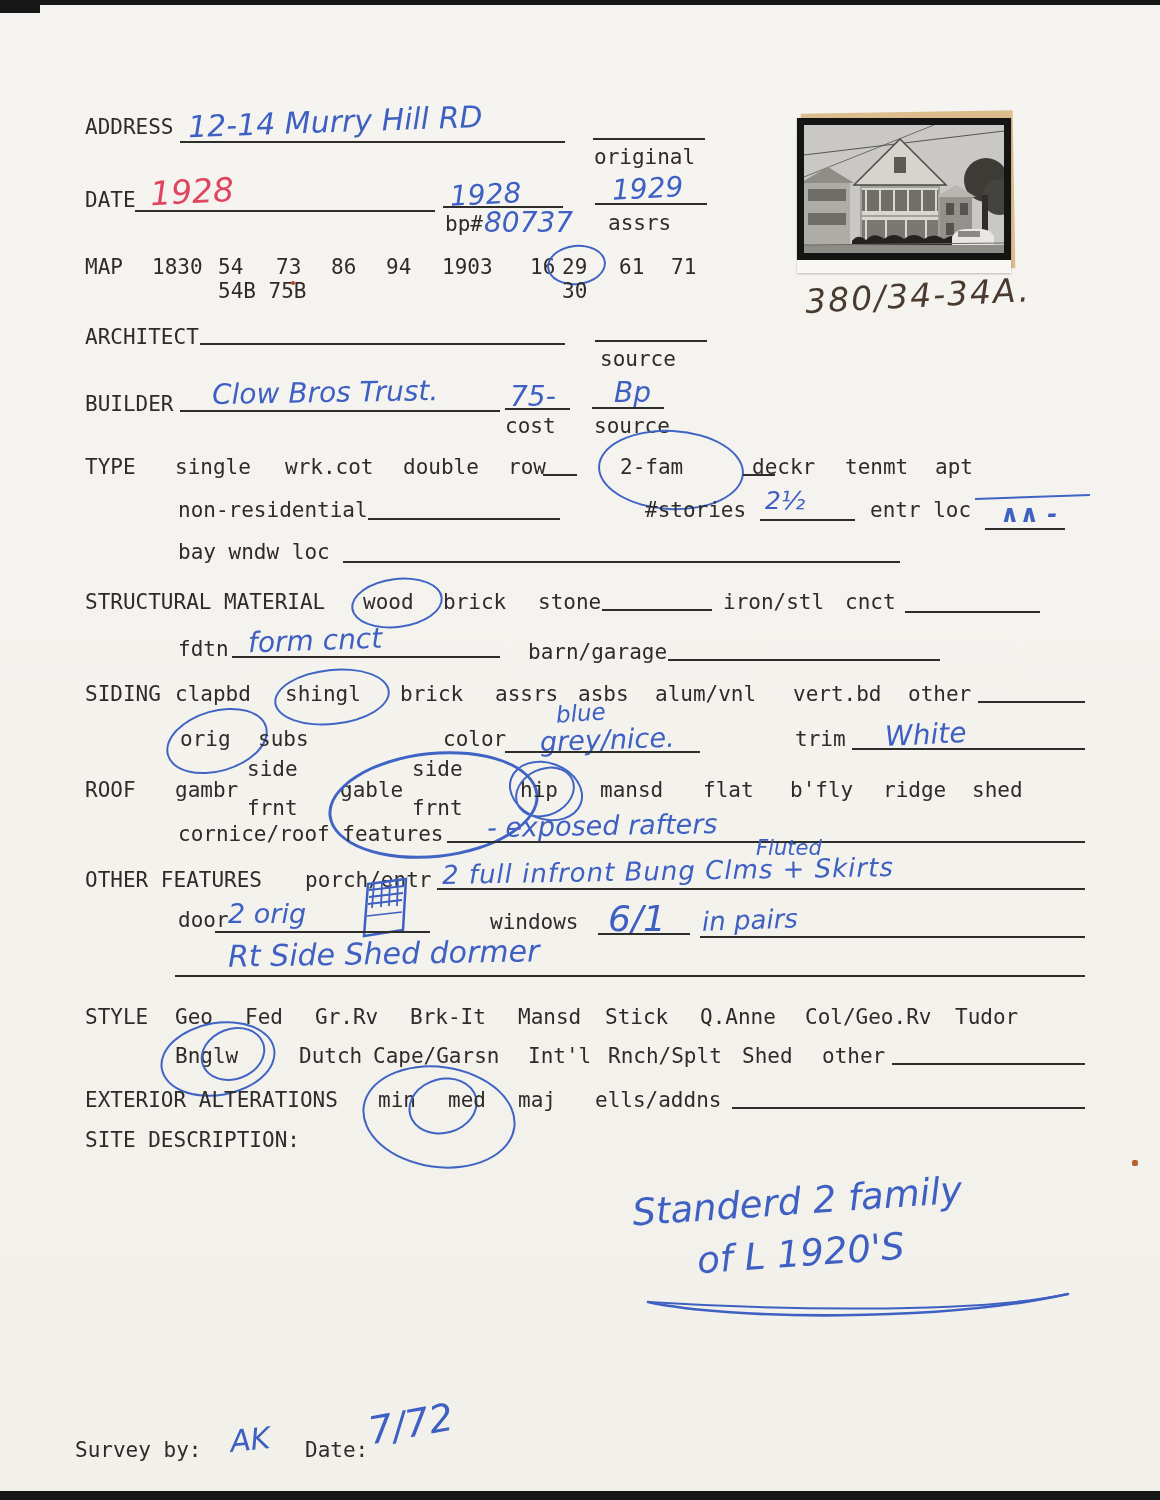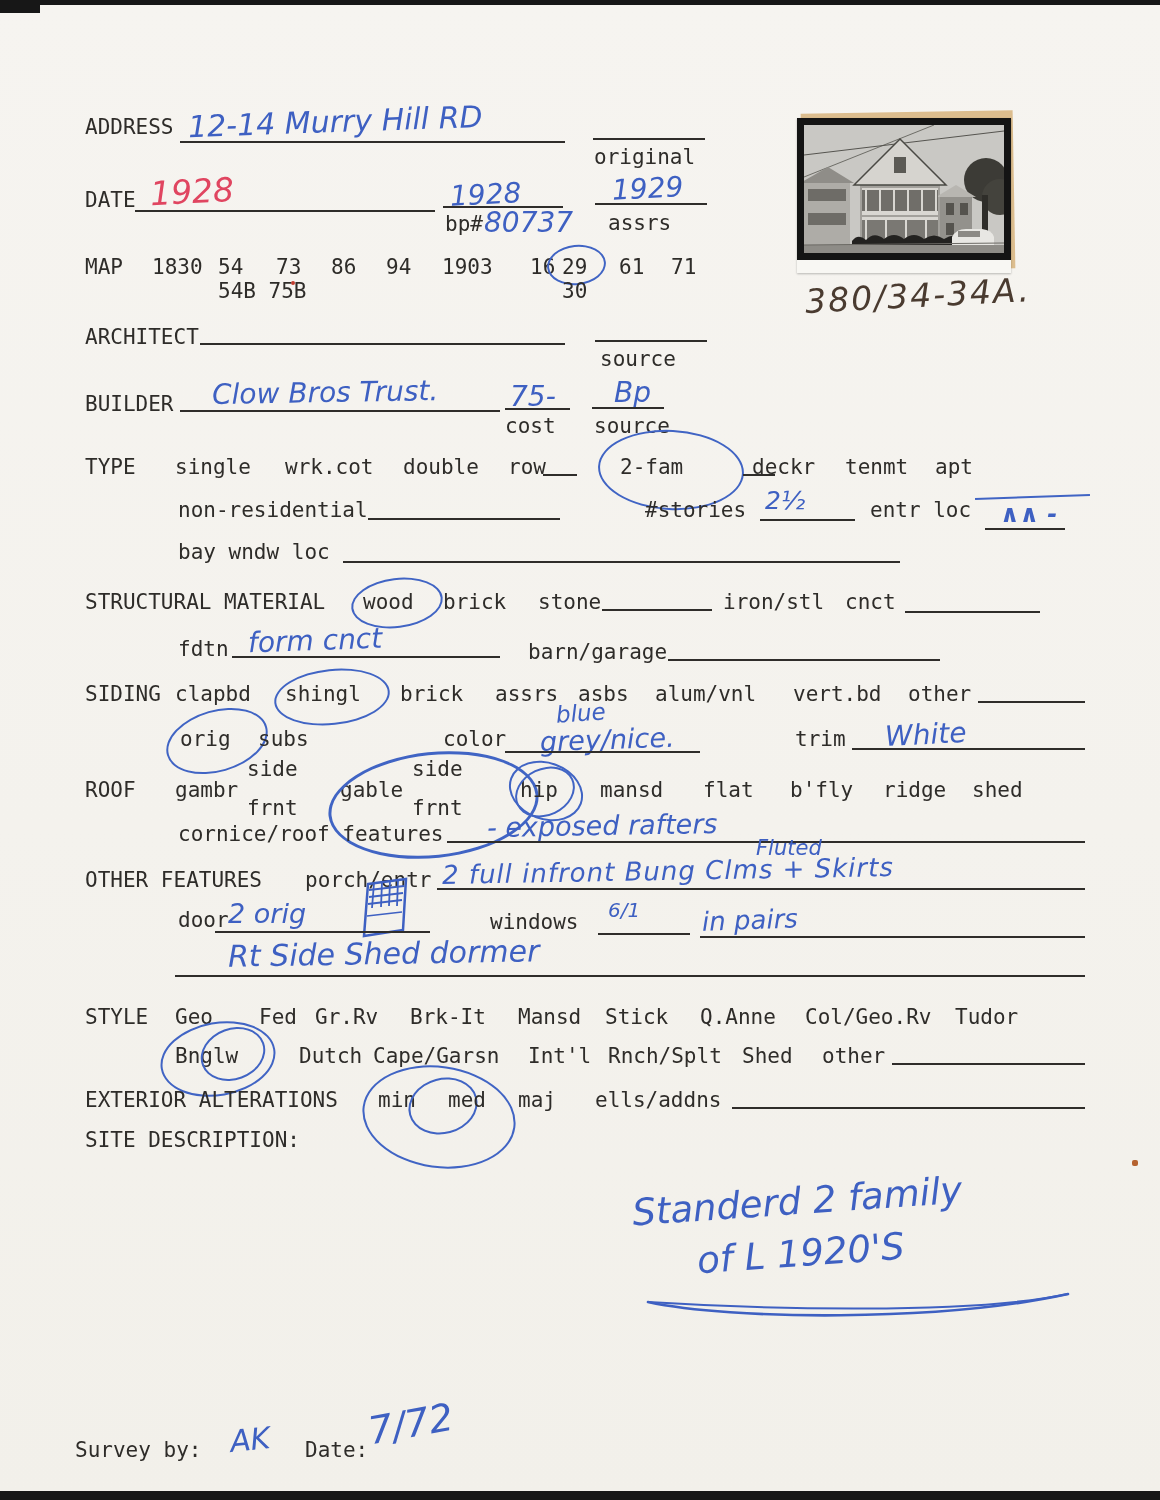--- a/index.html
+++ b/index.html
@@ -177,31 +177,31 @@
   <div class="t" style="left:178px;top:908px;">door</div>
   <div class="hw" style="left:228px;top:898px;font-size:27px;">2 orig</div>
   <svg style="position:absolute;left:358px;top:876px;" width="58" height="72" viewBox="0 0 58 72">
     <path d="M10 8 L48 3 L45 54 L6 60 Z" fill="none" stroke="#3e60c2" stroke-width="2.5"></path>
     <path d="M16 7 L14 32 M24 6 L23 31 M32 5 L31 30 M40 4 L39 30" stroke="#3e60c2" stroke-width="1.8" fill="none"></path>
     <path d="M11 14 L46 10 M11 21 L45 17 M10 28 L44 24" stroke="#3e60c2" stroke-width="1.8" fill="none"></path>
     <path d="M9 40 L44 36" stroke="#3e60c2" stroke-width="1.6" fill="none"></path>
   </svg>
   <div class="ln" style="left:215px;top:931px;width:215px;"></div>
   <div class="t" style="left:490px;top:910px;">windows</div>
-  <div class="hw" style="left:608px;top:898px;font-size:20px;">6/1</div>
+  <div class="hw" style="left:608px;top:898px;font-size:36px;">6/1</div>
   <div class="ln" style="left:598px;top:933px;width:92px;"></div>
   <div class="hw" style="left:702px;top:905px;font-size:26px;transform:rotate(-2deg);">in pairs</div>
   <div class="ln" style="left:700px;top:936px;width:385px;"></div>
 
   <div class="hw" style="left:228px;top:936px;font-size:30px;transform:rotate(-1deg);">Rt Side Shed dormer</div>
   <div class="ln" style="left:175px;top:975px;width:910px;"></div>
 
   <div class="t" style="left:85px;top:1005px;">STYLE</div>
   <div class="t" style="left:175px;top:1005px;">Geo</div>
-  <div class="t" style="left:259px;top:1005px;text-align:center;">Fed</div>
+  <div class="t" style="left:245px;top:1005px;text-align:center;">Fed</div>
   <div class="t" style="left:315px;top:1005px;">Gr.Rv</div>
   <div class="t" style="left:410px;top:1005px;">Brk-It</div>
   <div class="t" style="left:518px;top:1005px;">Mansd</div>
   <div class="t" style="left:605px;top:1005px;">Stick</div>
   <div class="t" style="left:700px;top:1005px;">Q.Anne</div>
   <div class="t" style="left:805px;top:1005px;">Col/Geo.Rv</div>
   <div class="t" style="left:955px;top:1005px;">Tudor</div>
 
   <div class="t" style="left:175px;top:1044px;">Bnglw</div>
   <div class="circ" style="left:160px;top:1022px;width:112px;height:70px;transform:rotate(-10deg);"></div>

